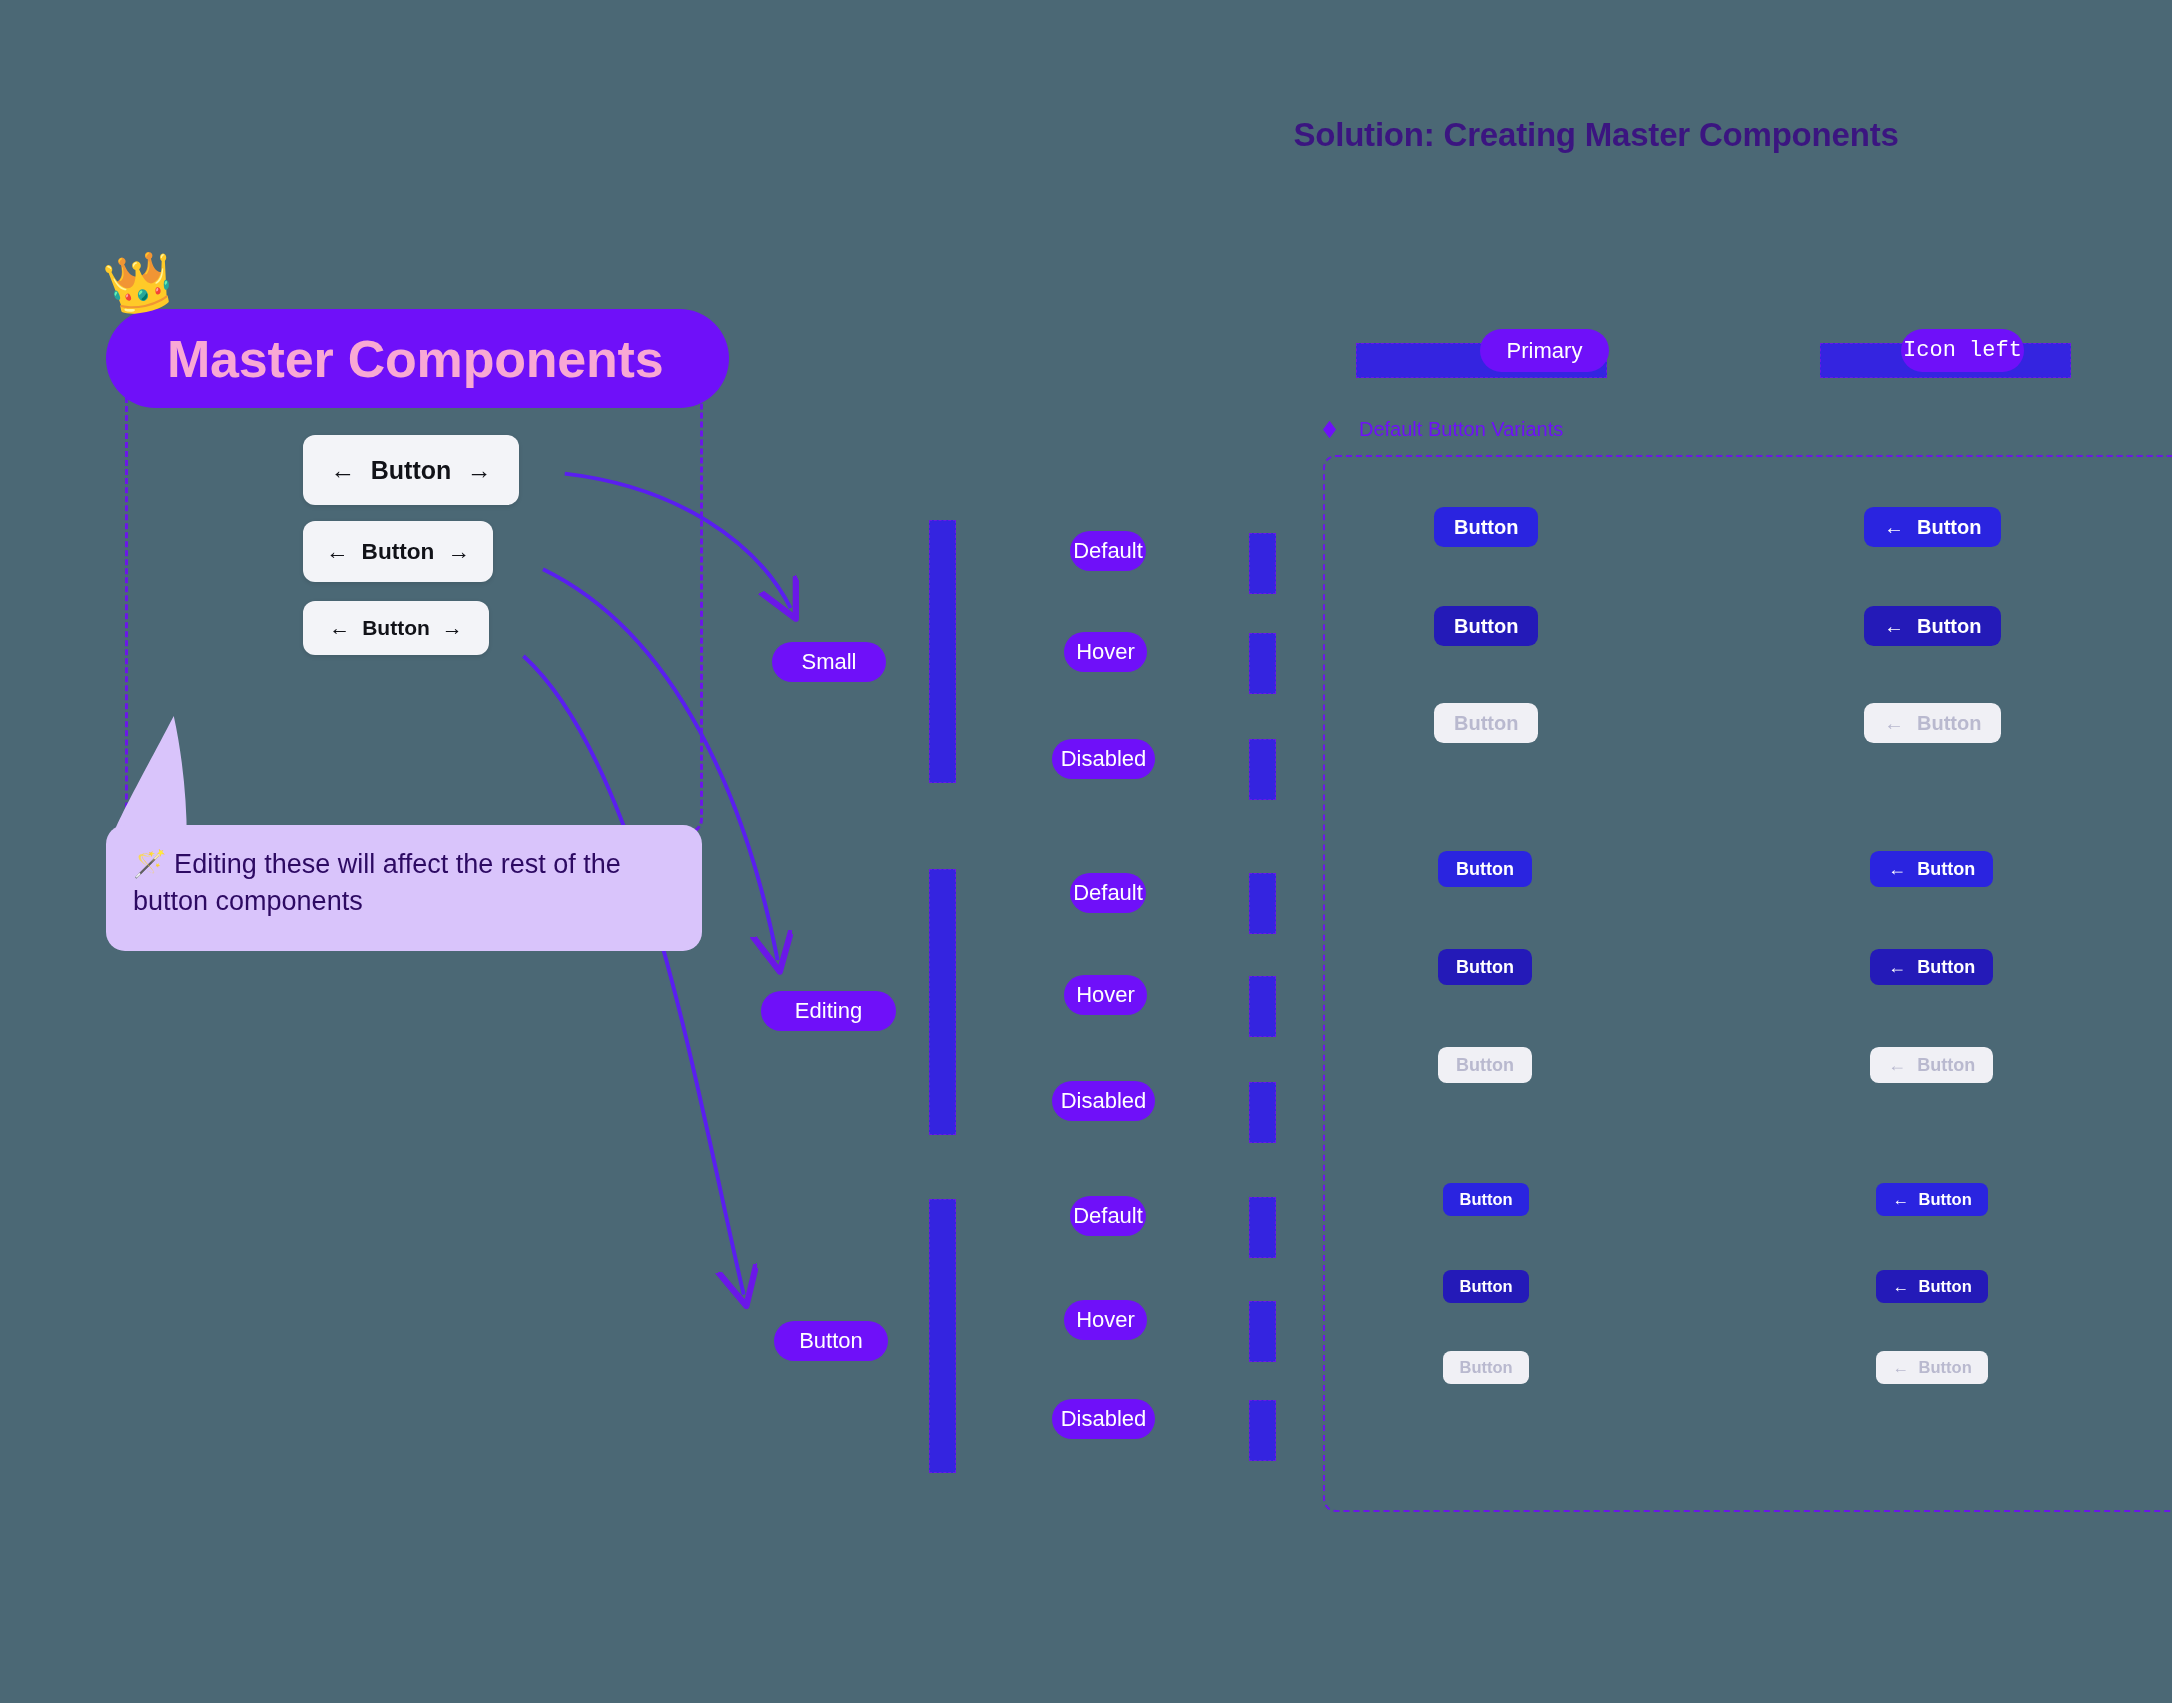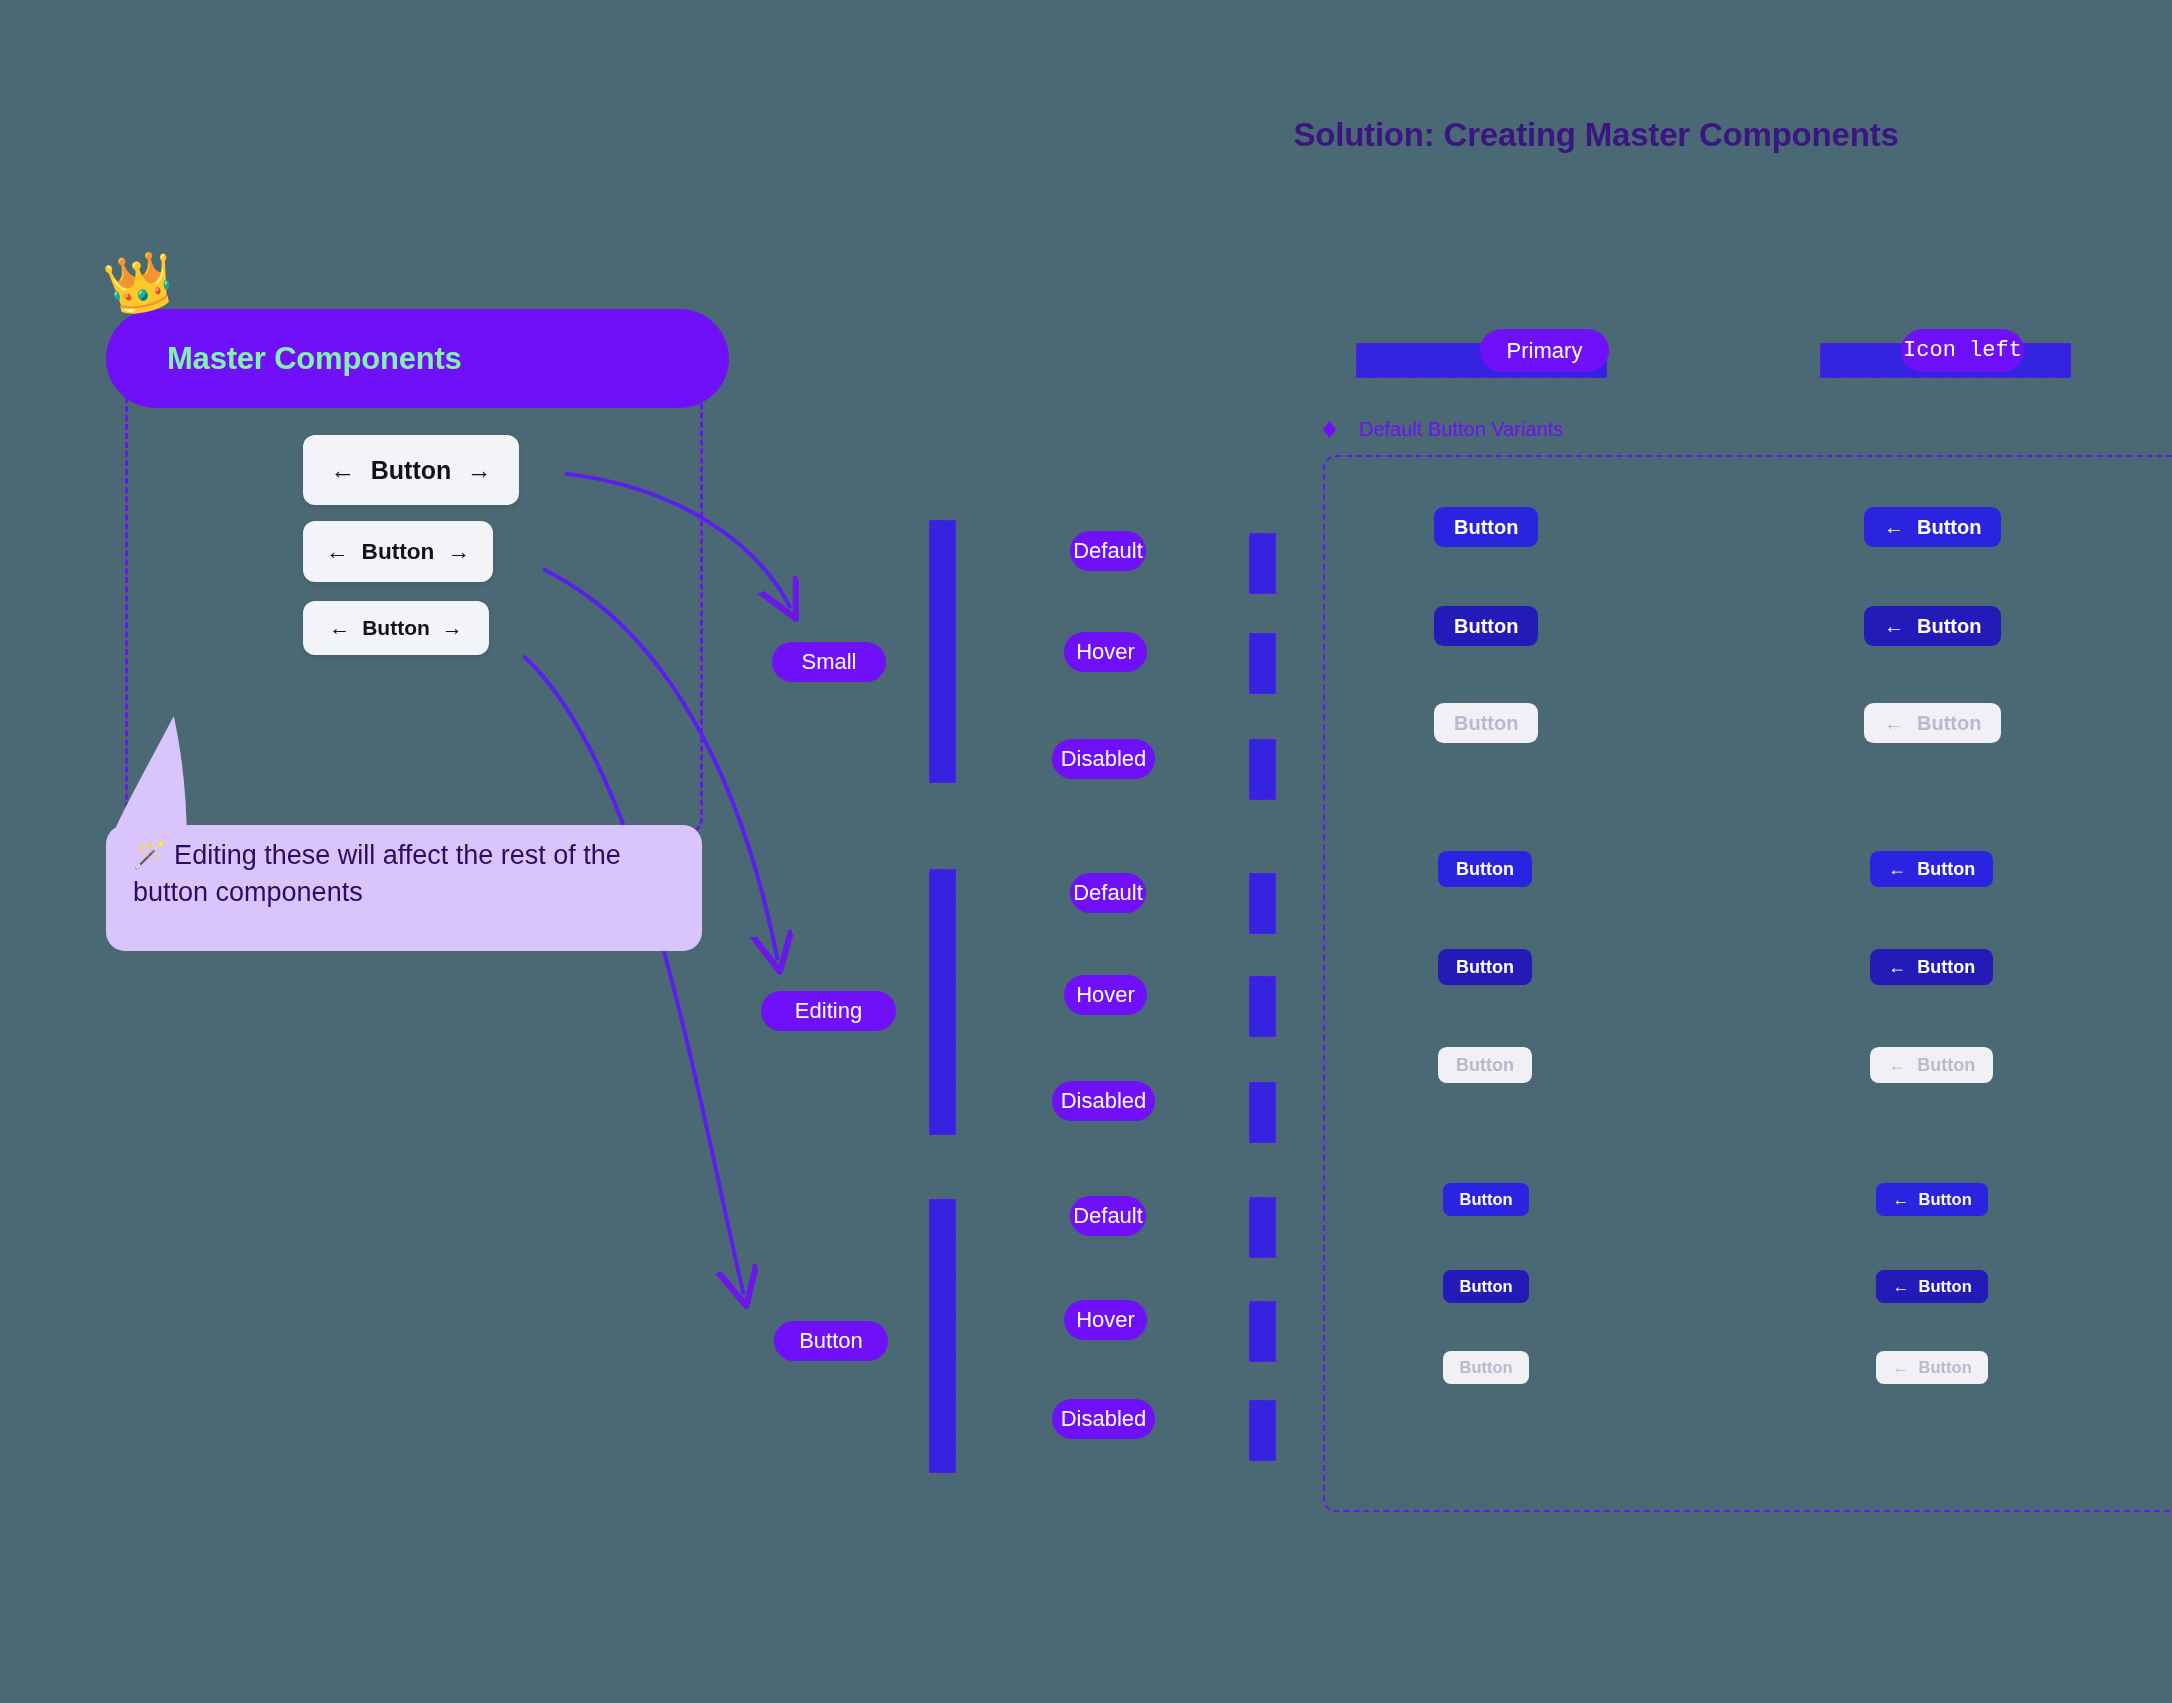--- a/index.html
+++ b/index.html
@@ -45,23 +45,23 @@
     left: 106px; top: 309px;
     width: 623px; height: 99px;
     background: #6f10f9;
     border-radius: 50px;
     display: flex;
     align-items: center;
     z-index: 6;
   }
   #master-header-label {
     padding-left: 61px;
-    font-size: 31px;
+    font-size: 52px;
     font-weight: 700;
-    color: #86efac;
+    color: #f9a8d4;
     letter-spacing: -0.2px;
     white-space: nowrap;
   }
   #crown-icon {
     position: absolute;
     left: 106px; top: 256px;
     font-size: 56px;
     line-height: 1;
     z-index: 8;
     transform: rotate(-12deg);
@@ -100,21 +100,21 @@
     width: 186px; height: 54px;
     font-size: 21px;
     gap: 12px;
   }
   #callout-note {
     position: absolute;
     left: 106px; top: 825px;
     width: 596px; height: 126px;
     background: #d9c4fb;
     border-radius: 19px;
-    padding: 12px 27px;
+    padding: 21px 27px;
     z-index: 4;
   }
   #callout-text {
     font-size: 27px;
     line-height: 1.38;
     color: #2d0a63;
     font-weight: 400;
   }
 
   

